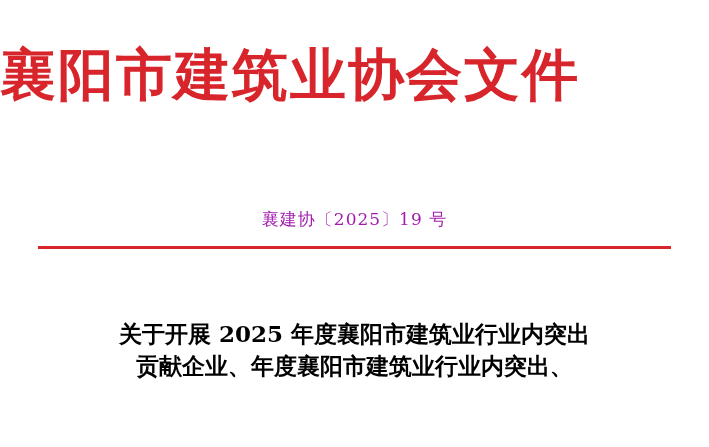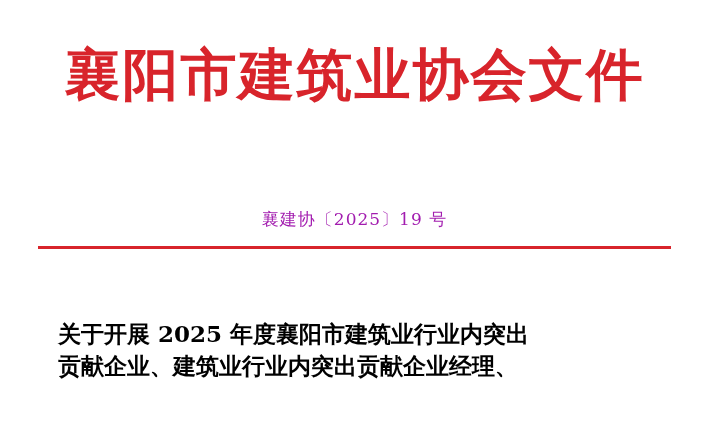--- a/index.html
+++ b/index.html
@@ -20,21 +20,20 @@
     background: #ffffff;
     box-sizing: border-box;
   }
 
   
   .masthead {
     position: absolute;
     top: 42px;
     left: 0;
     width: 709px;
-    text-align: center;
     color: #d8242b;
     font-family: "DejaVu Serif", "Liberation Serif", serif;
     font-weight: bold;
     font-size: 56px;
     letter-spacing: 2px;
     line-height: 1.15;
     white-space: nowrap;
   }
 
   
@@ -60,21 +59,21 @@
     height: 3px;
     background: #d8242b;
   }
 
   
   .main-title {
     position: absolute;
     top: 318px;
     left: 58px;
     width: 593px;
-    text-align: left;
+    text-align: center;
     color: #000000;
     font-family: "DejaVu Serif", "Liberation Serif", serif;
     font-weight: bold;
     font-size: 23px;
     line-height: 32px;
     letter-spacing: 0px;
   }
   .main-title .line {
     display: block;
     white-space: nowrap;
@@ -86,16 +85,16 @@
 <div class="page">
 
   <div class="masthead">襄阳市建筑业协会文件</div>
 
   <div class="doc-number">襄建协〔2025〕19 号</div>
 
   <div class="red-rule"></div>
 
   <div class="main-title">
     <span class="line">关于开展 2025 年度襄阳市建筑业行业内突出</span>
-    <span class="line">贡献企业、建筑业行业内突出贡献企业经理、</span>
+    <span class="line">贡献企业、年度襄阳市建筑业行业内突出、</span>
   </div>
 
 </div>
 
 </body></html>

